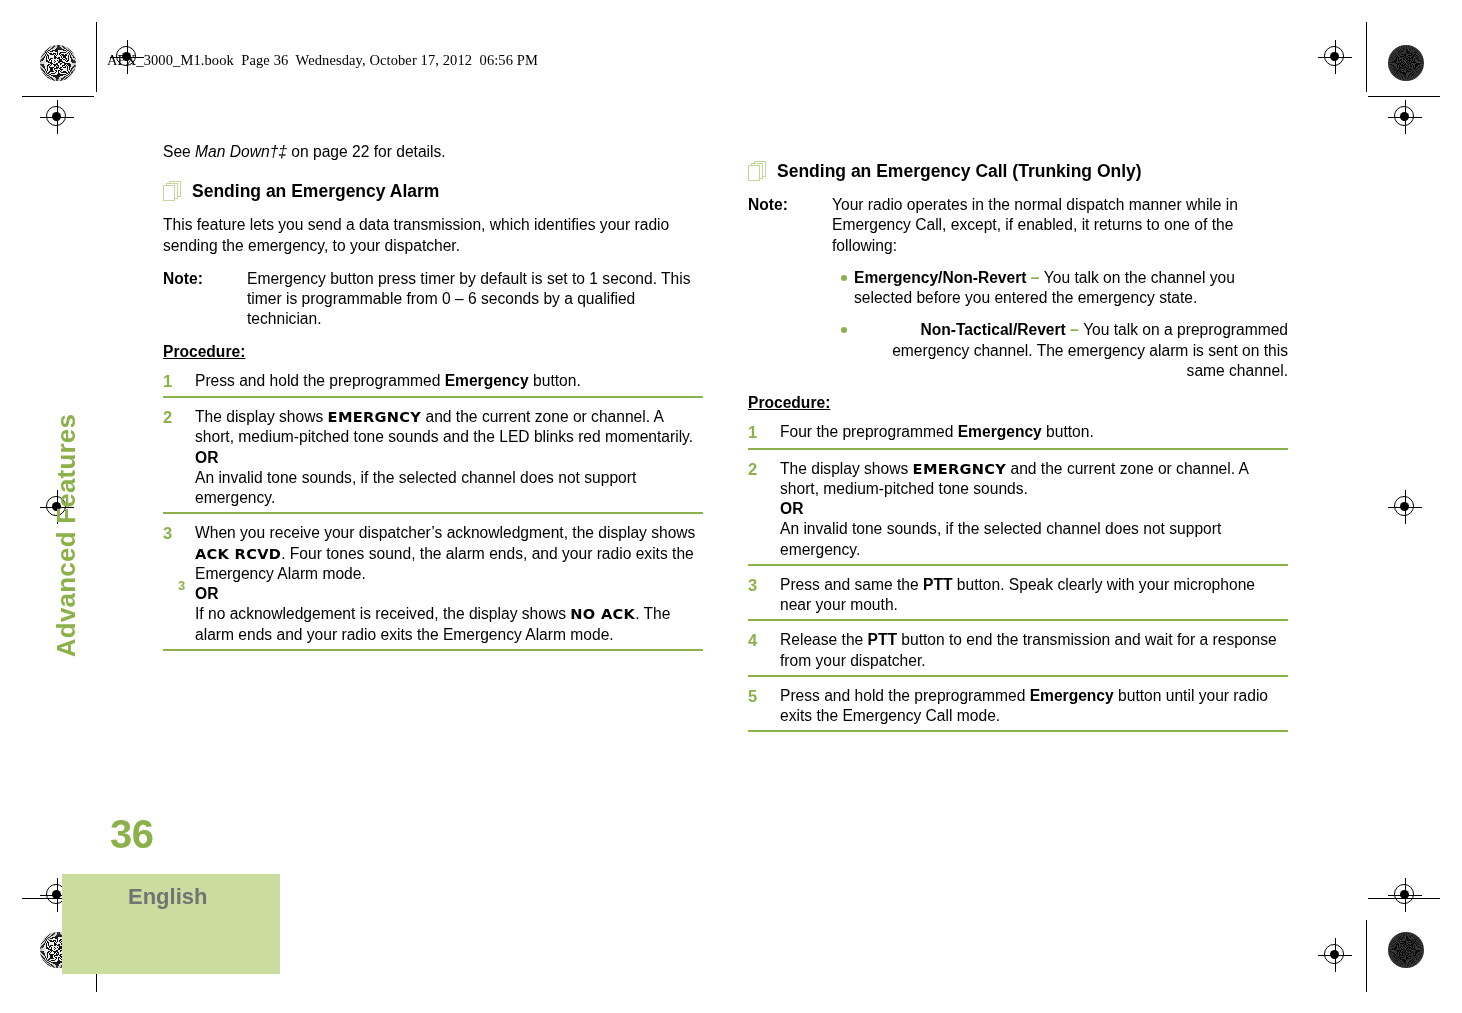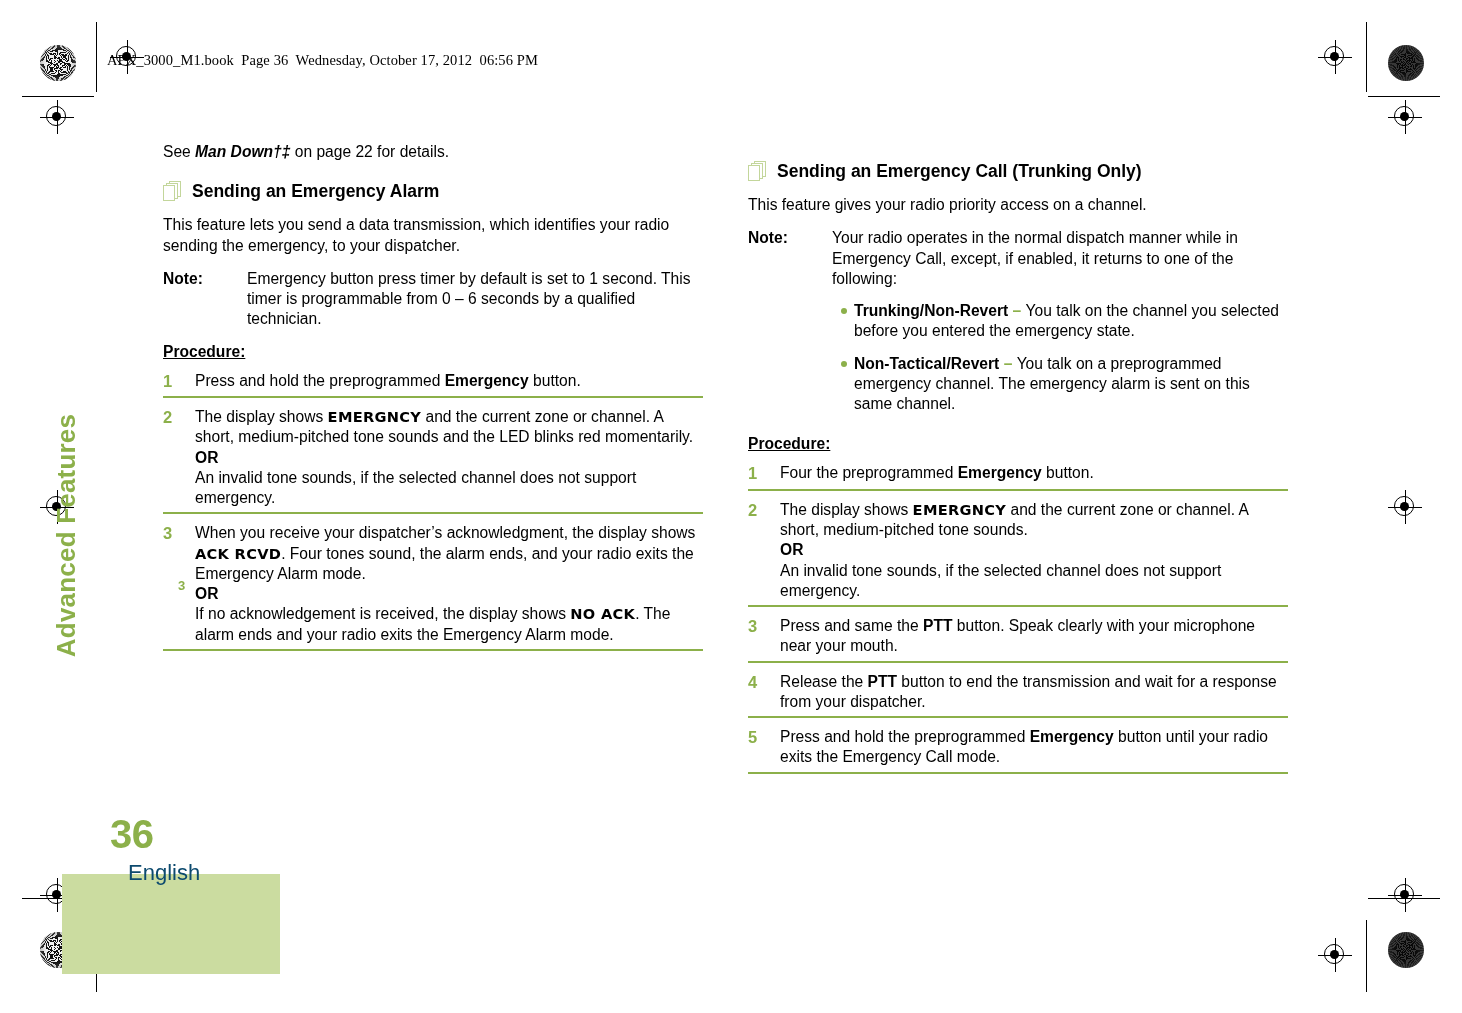--- a/index.html
+++ b/index.html
@@ -99,24 +99,24 @@
     letter-spacing: -0.5px;
   }
   .lang-block {
     position: absolute;
     left: 62px; top: 874px;
     width: 218px; height: 100px;
     background: #CBDCA0;
   }
   .lang-label {
     position: absolute;
-    left: 128px; top: 860px;
+    left: 128px; top: 884px;
     font-size: 22px;
-    font-weight: normal;
-    color: #0c4a6e;
+    font-weight: bold;
+    color: #737373;
   }
 
   
   .col {
     position: absolute;
     top: 142px;
     width: 540px;
   }
   .col-left  { left: 163px; }
   .col-right { left: 748px; }
@@ -175,21 +175,21 @@
     list-style: none;
     margin: 12px 0 0 0;
     padding: 0 0 0 22px;
   }
   ul.bullets li {
     position: relative;
     margin: 0 0 12px 0;
     font-size: 15.6px;
     line-height: 1.30;
   }
-  ul.bullets li:last-child { margin-bottom: 8px; }
+  ul.bullets li:last-child { margin-bottom: 0; text-align: right; }
   ul.bullets li::before {
     content: "";
     position: absolute;
     left: -13px; top: 7px;
     width: 6px; height: 6px;
     border-radius: 50%;
     background: #8CB04A;
   }
 
   .proc-title {
@@ -214,21 +214,21 @@
     font-size: 16.5px;
     font-weight: bold;
     color: #8CB04A;
     line-height: 1.30;
   }
   ol.steps > li .txt {
     flex: 1 1 auto;
     font-size: 15.6px;
     line-height: 1.30;
   }
-  .bi { font-weight: bold; font-style: italic; }
+  .bi { font-weight: normal; font-style: italic; }
 
   
   .lcd {
     font-family: "DejaVu Sans", sans-serif;
     font-weight: bold;
     font-size: 14.6px;
     letter-spacing: 0.3px;
   }
   .dash-green { color: #8CB04A; font-weight: bold; }
 </style>
@@ -367,28 +367,27 @@
 
   <h2 class="sec">
     <span class="pages-icon">
       <i class="s1"></i>
         <i class="s2"></i>
         <i class="s3"></i>
     </span>
     <span class="sec-text">Sending an Emergency Call (Trunking Only)</span>
   </h2>
 
-  <p class="body">This feature gives your radio priority access on a channel.</p>
 
   <div class="note">
     <div class="note-lbl">Note:</div>
     <div class="note-body">
       <span>Your radio operates in the normal dispatch manner while in Emergency Call, except, if enabled, it returns to one of the following:</span>
       <ul class="bullets" id="right-bullets">
-          <li><span style="font-weight: bold;">Trunking/Non-Revert</span><span class="dash-green"> – </span><span>You talk on the channel you selected before you entered the emergency state.</span></li>
+          <li><span style="font-weight: bold;">Emergency/Non-Revert</span><span class="dash-green"> – </span><span>You talk on the channel you selected before you entered the emergency state.</span></li>
           <li><span style="font-weight: bold;">Non-Tactical/Revert</span><span class="dash-green"> – </span><span>You talk on a preprogrammed emergency channel. The emergency alarm is sent on this same channel.</span></li>
         </ul>
     </div>
   </div>
 
   <div class="proc-title">Procedure:</div>
 
   <ol class="steps" id="right-steps">
       <li>
         <div class="num">1</div>

